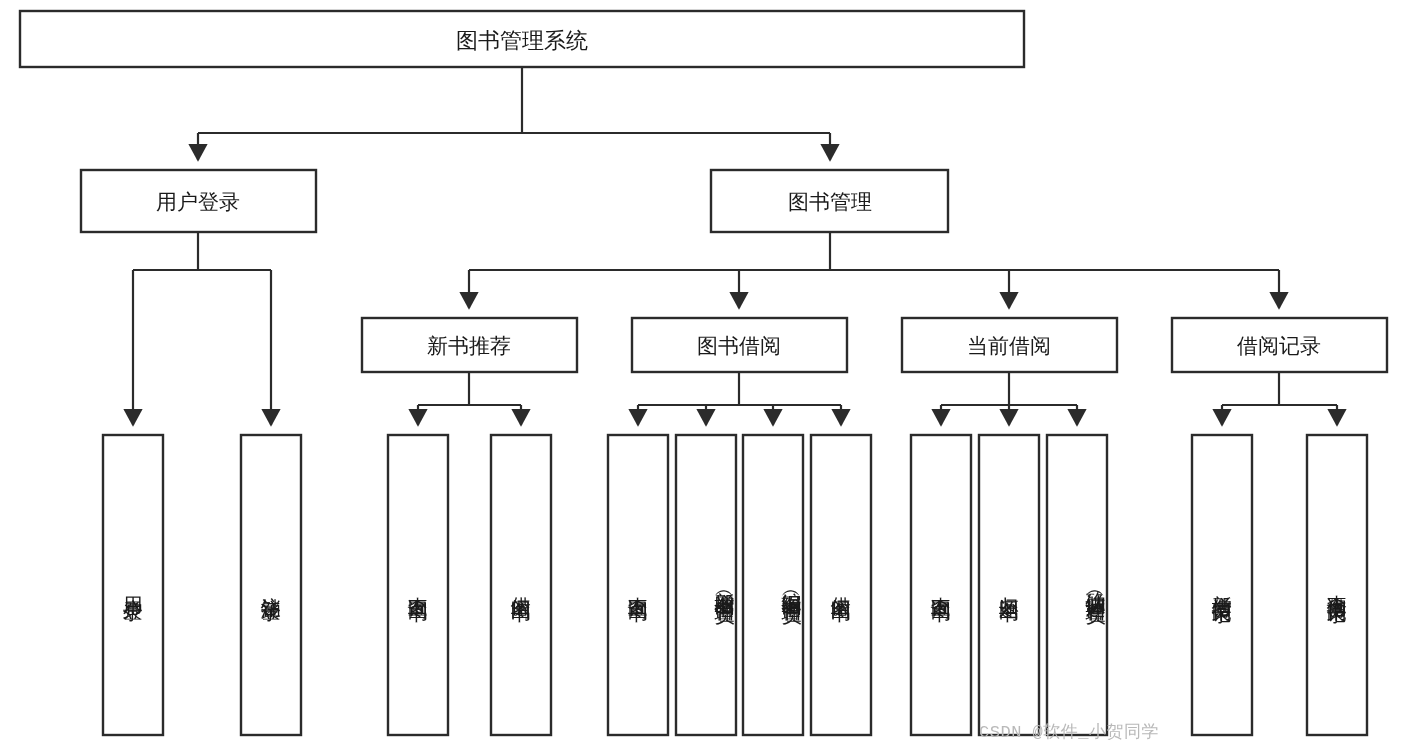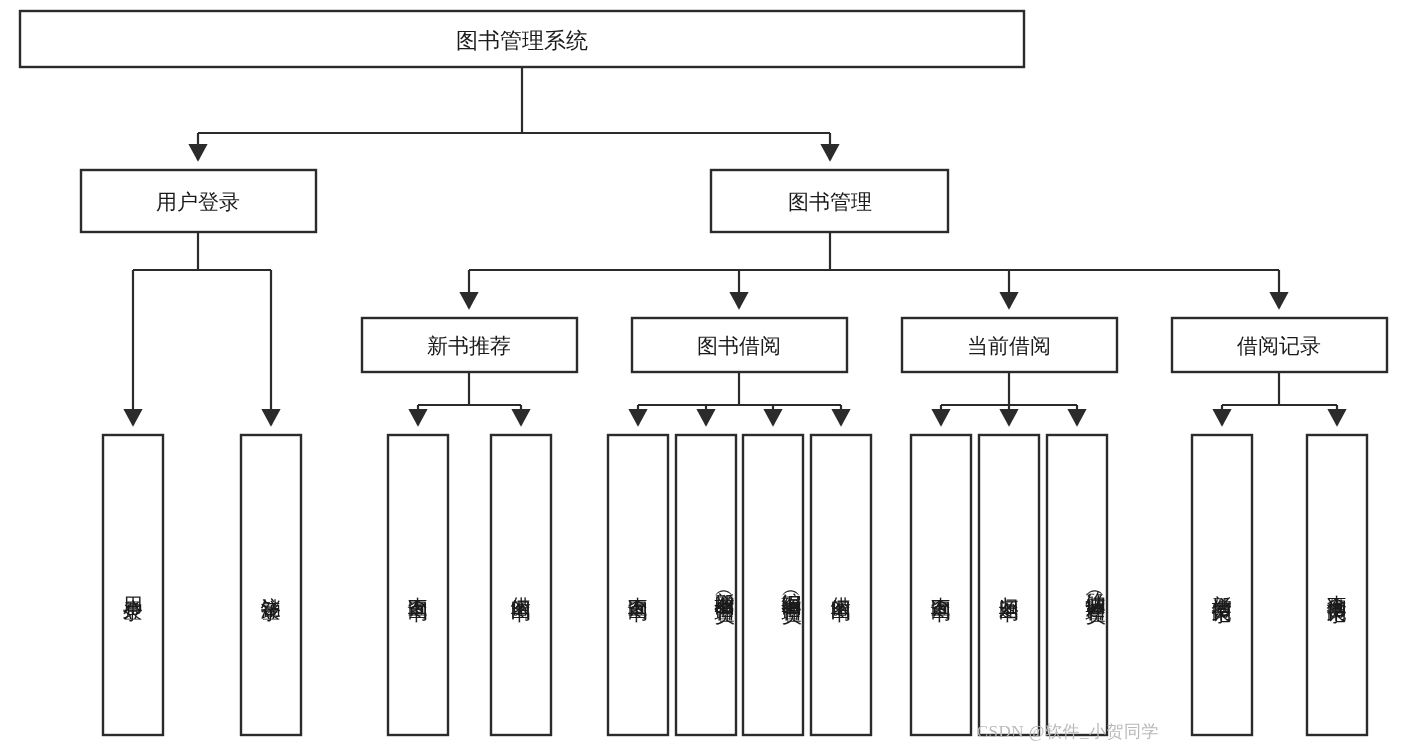--- a/index.html
+++ b/index.html
@@ -68,21 +68,21 @@
     line-height: 1.12;
     letter-spacing: 2px;
     color: #1a1a1a;
     pointer-events: none;
     white-space: nowrap;
   }
   .watermark {
     position: absolute;
     right: 10px;
     bottom: 4px;
-    font-family: Liberation Serif, serif;
+    font-family: Liberation Mono, monospace;
     font-size: 17px;
     color: #b9b9b9;
     letter-spacing: 0.5px;
     user-select: none;
   }
 </style>
 </head>
 <body>
 
 <div id="diagram-root">

